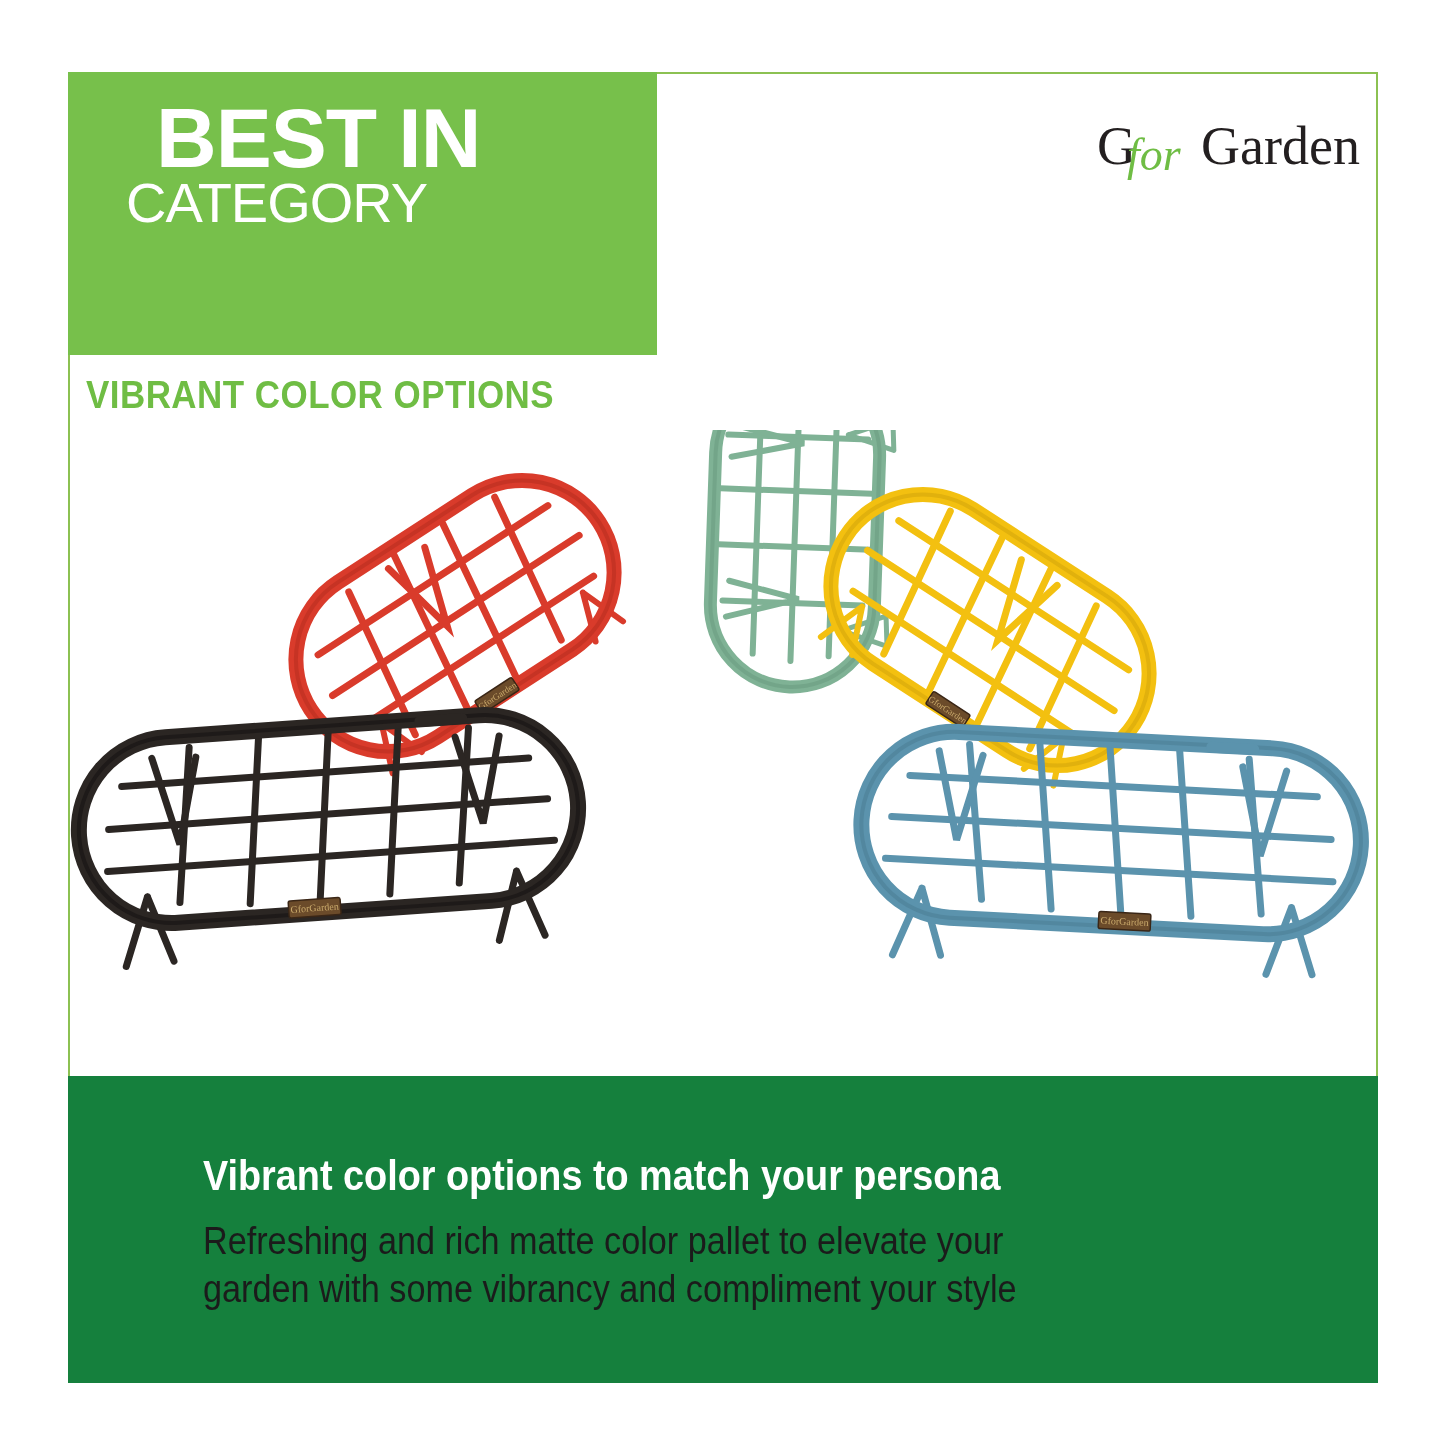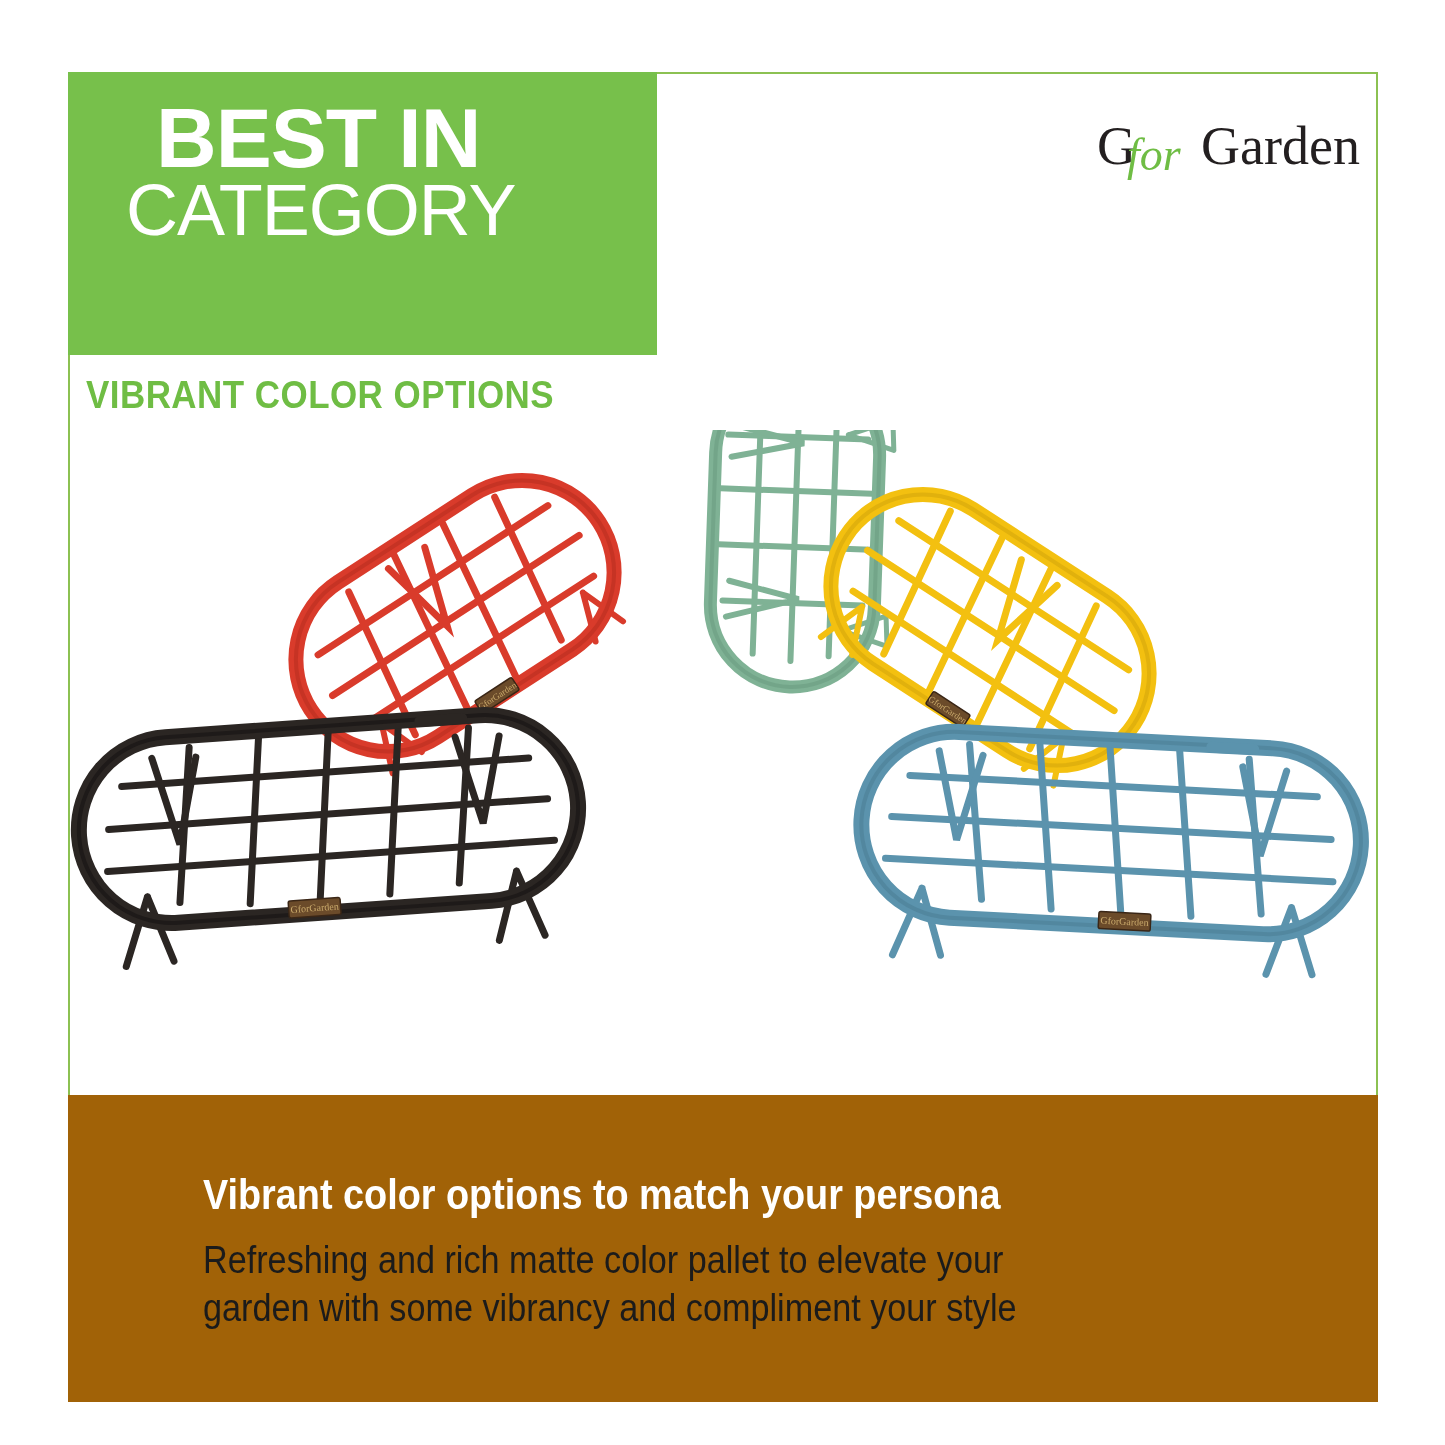--- a/index.html
+++ b/index.html
@@ -18,21 +18,21 @@
     position:absolute;left:68px;top:72px;width:589px;height:283px;
     background:#77C04B;
   }
   .headline{
     position:absolute;left:58px;top:28px;width:520px;
     color:#ffffff;line-height:0.92;
     font-family:"Liberation Sans",sans-serif;
     letter-spacing:-1px;
   }
   .headline .l1{display:block;font-size:84px;}
-  .headline .l2{display:block;font-size:72px;font-weight:300;}
+  .headline .l2{display:block;font-size:56px;font-weight:300;}
   .hl-bold{font-weight:bold;margin-left:30px;}
   .hl-light{font-weight:700;}
 
   .logo{
     position:absolute;right:48px;top:118px;
     height:62px;width:300px;
   }
   .logo svg{display:block;}
 
   .sub-title{
@@ -47,22 +47,21 @@
   .stage{
     position:absolute;left:70px;top:430px;width:1306px;height:630px;
     overflow:hidden;
   }
   .rack{position:absolute;transform-origin:50% 50%;}
   .rack svg{display:block;overflow:visible;}
 
   
   .bottom-band{
     position:absolute;left:68px;top:1076px;width:1310px;height:307px;
-    background:#a16207;
-    margin-top:19px;
+    background:#15803d;
   }
   .band-head{
     position:absolute;left:135px;top:76px;width:1060px;
     color:#ffffff;font-size:42px;font-weight:bold;
     font-family:"Liberation Sans",sans-serif;
     transform:scaleX(0.90);transform-origin:left center;
     white-space:nowrap;
   }
   .band-body{
     position:absolute;left:135px;top:142px;width:1100px;

